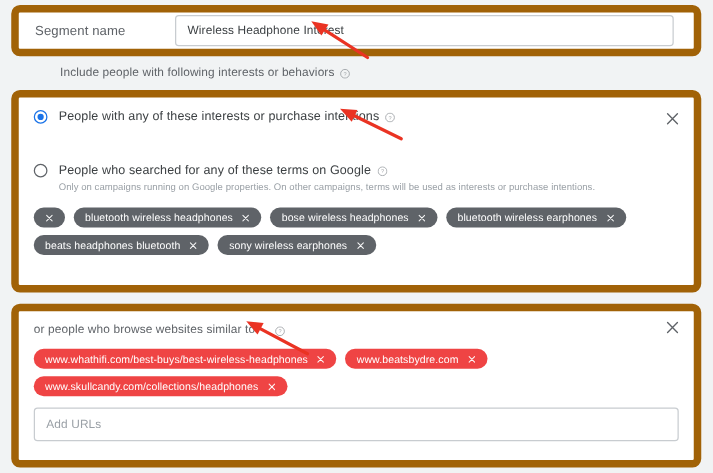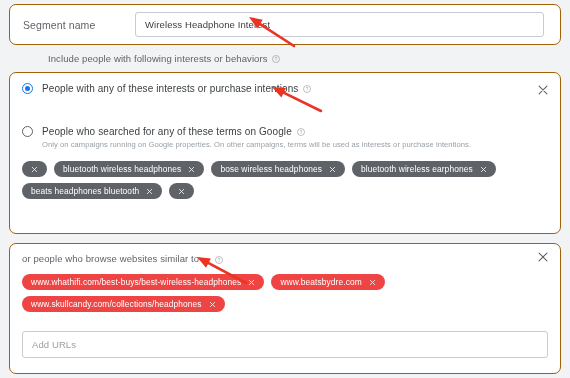--- a/index.html
+++ b/index.html
@@ -22,21 +22,21 @@
     height: 378px;
     box-sizing: border-box;
   }
 
   
   .card {
     position: absolute;
     left: 9px;
     width: 552px;
     background: #ffffff;
-    border: 1px solid #a16207;
+    border: 6px solid #a16207;
     border-radius: 7px;
     box-sizing: border-box;
   }
   #card-segment-name { top: 4px;   height: 41px; }
   #card-interests    { top: 72px;  height: 162px; }
   #card-websites     { top: 243px; height: 131px; }
 
   
   .segment-row {
     display: flex;
@@ -184,21 +184,21 @@
     opacity: 0.95;
   }
   .chip-x svg { display: block; }
 
   
   .input-wrap {
     padding: 0 12px;
     box-sizing: border-box;
   }
   #interest-input-wrap { position: absolute; left: 0; right: 0; top: 121px; }
-  #urls-input-wrap     { position: absolute; left: 0; right: 0; top: 87px; }
+  #urls-input-wrap     { position: absolute; left: 0; right: 0; top: 77px; }
   .inner-input {
     height: 27px;
     border: 1px solid #c8ccd0;
     border-radius: 3px;
     display: flex;
     align-items: center;
     padding: 0 9px;
     box-sizing: border-box;
     font-size: 9.5px;
     background: #fff;
@@ -329,20 +329,21 @@
         </div>
         <div class="chip gray">
           <span>beats headphones bluetooth</span>
           <span class="chip-x">
             <svg viewBox="0 0 16 16" width="7" height="7">
               <path d="M3 3 L13 13 M13 3 L3 13" stroke="#ffffff" stroke-width="1.9" stroke-linecap="round"></path>
             </svg>
           </span>
         </div>
         <div class="chip gray">
+          <span>sony wireless earphones</span>
           <span class="chip-x">
             <svg viewBox="0 0 16 16" width="7" height="7">
               <path d="M3 3 L13 13 M13 3 L3 13" stroke="#ffffff" stroke-width="1.9" stroke-linecap="round"></path>
             </svg>
           </span>
         </div>
       </div>
 
   </div>
 

